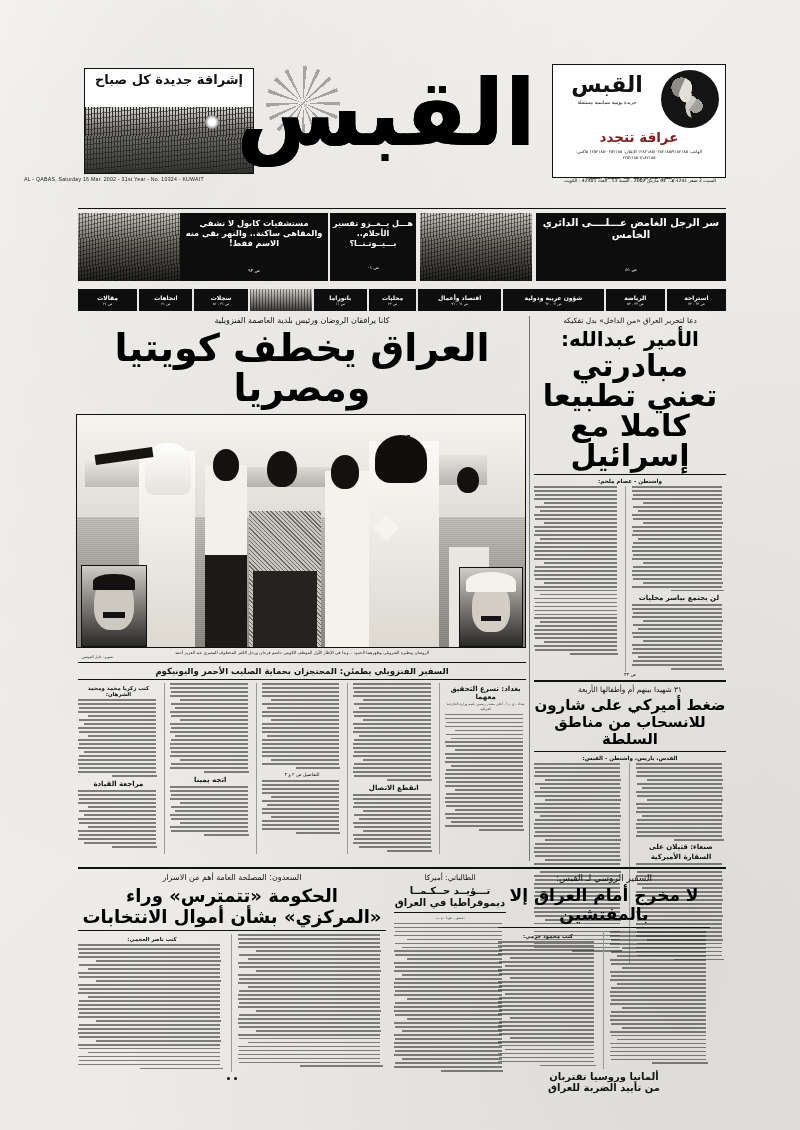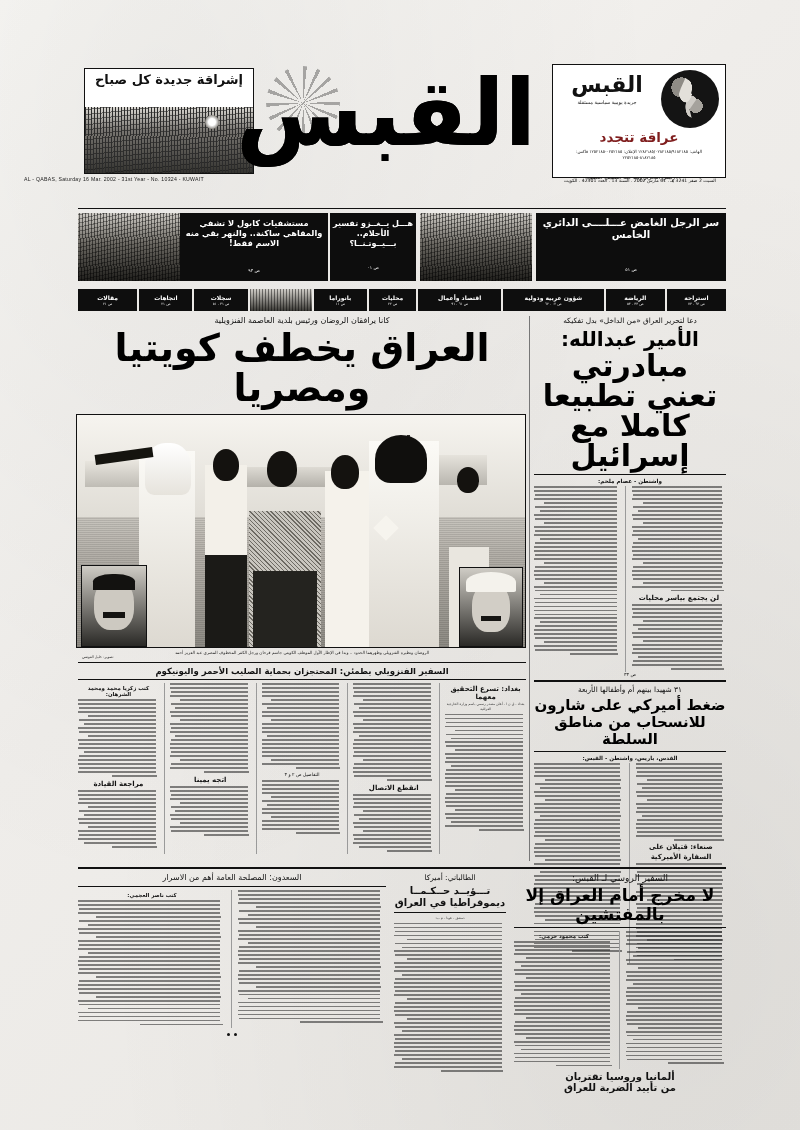--- a/index.html
+++ b/index.html
@@ -237,21 +237,21 @@
     border-radius:46% 46% 40% 40%;
   }
   .caption{font-size:4.2px;line-height:5.4px;color:#222;text-align:center;padding:2px 4px 0;}
   .photo-credit{font-size:3.6px;color:#333;text-align:left;padding:0 4px;}
   .cols2{display:flex;gap:6px;}
   .cols2 > div{flex:1;}
   .colsep{border-right:1px solid #9a9a9a;padding-right:5px;}
 
   
   .bottom{position:relative;margin-top:6px;border-top:2px solid #111;padding-top:4px;height:230px;}
-  .b-right{position:absolute;right:0;top:4px;width:212px;height:222px;}
+  .b-right{position:absolute;right:16px;top:4px;width:212px;height:222px;}
   .b-mid{position:absolute;right:220px;top:4px;width:112px;height:222px;}
   .b-left{position:absolute;right:340px;top:4px;width:308px;height:222px;}
 
   .end-dot{font-size:6px;color:#111;text-align:center;margin-top:3px;}
   .bullet{display:inline-block;width:3px;height:3px;border-radius:50%;background:#111;vertical-align:middle;margin:0 2px;}
 
   
   .lines{--h:4.6px;}
   .lines i{
     display:block;height:2.1px;margin-bottom:2.5px;
@@ -1014,20 +1014,22 @@
             <i></i>
             <i></i>
             <i></i>
             <i></i>
             <i></i>
       </div>
     </div>
 
     <div class="b-left">
       <div class="kicker ar" style="font-size:8px;letter-spacing:0;">السعدون: المصلحة العامة أهم من الاسرار</div>
+      <div class="hl-lg ar" style="font-size:18px;line-height:21px;margin-top:2px;white-space:pre-line;">الحكومة «تتمترس» وراء
+«المركزي» بشأن أموال الانتخابات</div>
       <div class="rule"></div>
       <div class="cols2" style="margin-top:2px;">
         <div style="flex:1;">
           <div class="lines dense">
             <i></i>
                 <i></i>
                 <i></i>
                 <i></i>
                 <i></i>
                 <i></i>

